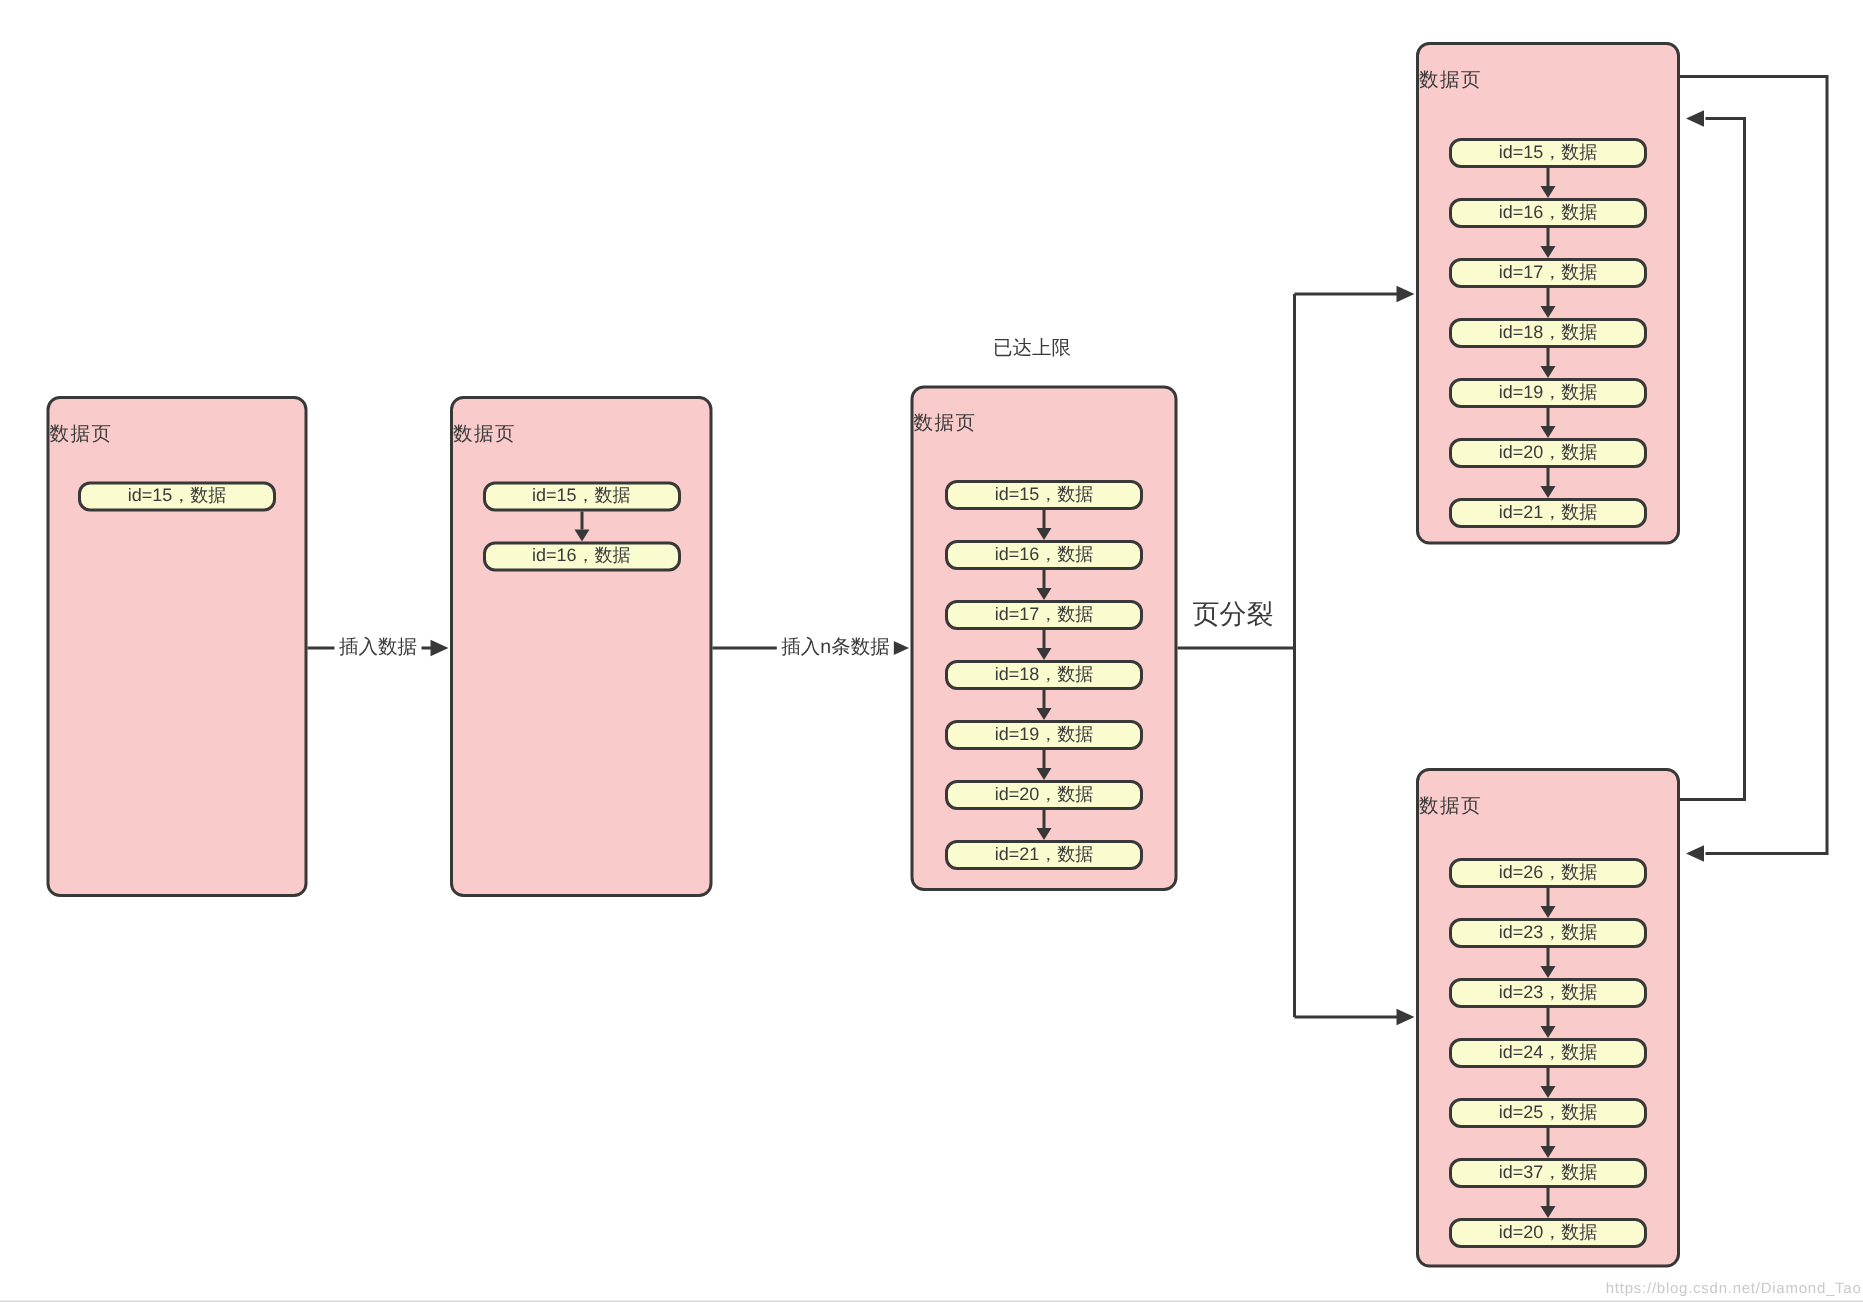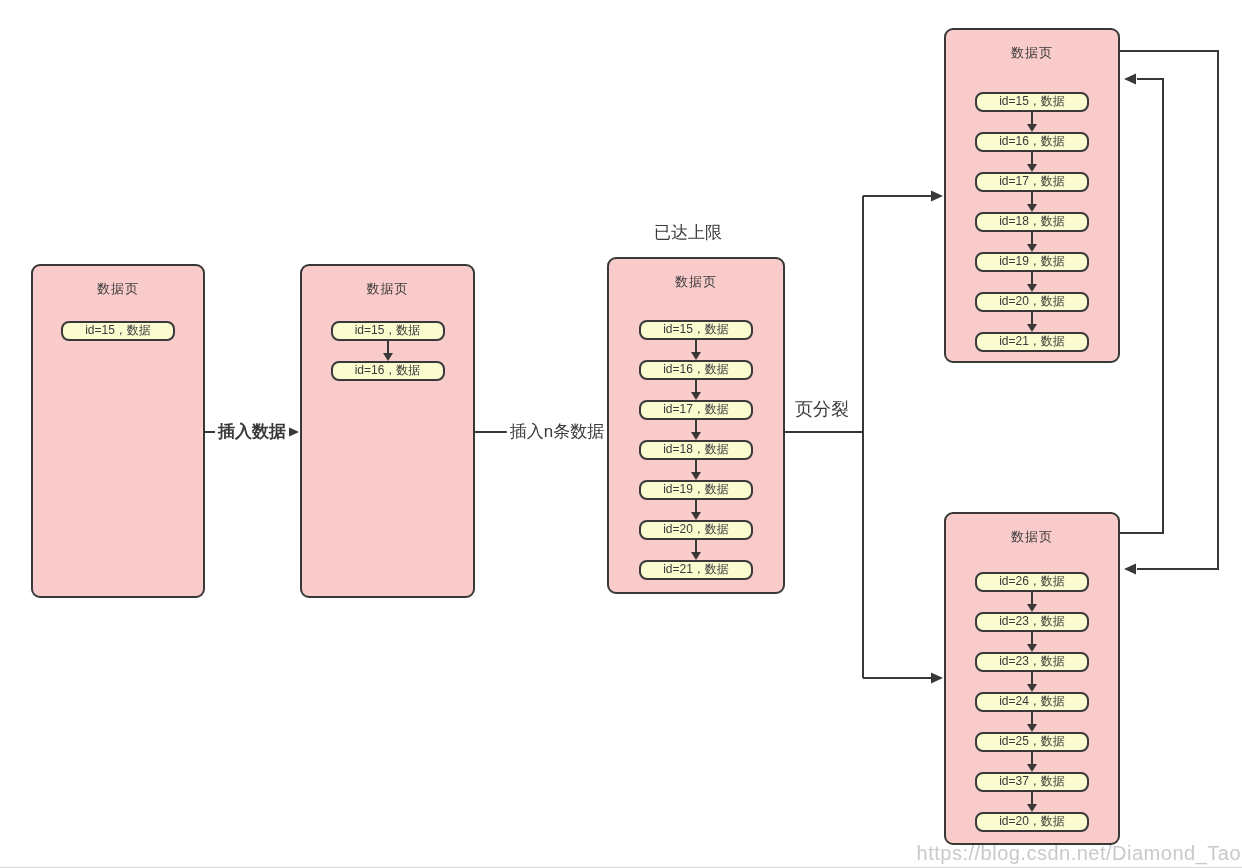--- a/index.html
+++ b/index.html
@@ -16,64 +16,64 @@
     border:2px solid var(--stroke,#383838);
     border-radius:9px;
   }
   .b1{left:31px;top:264px;width:174px;height:334px;}
   .b2{left:300px;top:264px;width:175px;height:334px;}
   .b3{left:607px;top:257px;width:178px;height:337px;}
   .b4{left:944px;top:28px;width:176px;height:335px;}
   .b5{left:944px;top:512px;width:176px;height:333px;}
 
   .page-title{
-    position:absolute;top:14px;left:0;width:100%;text-align:center;
+    position:absolute;top:14px;left:0;width:100%;text-align:left;
     font-size:13px;color:#3a3a3a;letter-spacing:1px;
   }
   .record-list{
     position:absolute;left:50%;transform:translateX(-50%);
     top:var(--rec-top,56px);
     display:flex;flex-direction:column;align-items:center;width:130px;
   }
   .b1 .record-list,.b2 .record-list{--rec-top:55px;}
   .b3 .record-list{--rec-top:61px;}
   .b4 .record-list{--rec-top:62px;}
   .b5 .record-list{--rec-top:58px;}
 
   .record{
-    box-sizing:border-box;width:114px;height:20px;flex:0 0 20px;
+    box-sizing:border-box;width:132px;height:20px;flex:0 0 20px;
     background:var(--record-fill,#fbfbd0);
     border:2px solid var(--stroke,#383838);
     border-radius:8px;
     font-size:12px;line-height:15px;text-align:center;color:#3a3a3a;
     white-space:nowrap;overflow:hidden;
   }
   .rec-arrow{
     height:20px;flex:0 0 20px;display:flex;flex-direction:column;align-items:center;
   }
   .rec-arrow .stem{width:2px;height:12px;background:var(--stroke,#383838);}
   .rec-arrow .head{
     width:0;height:0;
     border-left:5px solid transparent;border-right:5px solid transparent;
     border-top:8px solid var(--stroke,#383838);
   }
 
   .connector-label{
     position:absolute;z-index:3;transform:translate(-50%,-50%);
     background:#ffffff;padding:0 3px;white-space:nowrap;
-    font-size:17px;color:#3a3a3a;
-  }
-  .lbl-insert-one{left:252px;top:431px;font-weight:bold;}
+    font-size:13px;color:#3a3a3a;
+  }
+  .lbl-insert-one{left:252px;top:431px;}
   .lbl-insert-n{left:557px;top:431px;}
   .lbl-page-split{left:822px;top:409px;font-size:18px;}
   .lbl-limit{left:688px;top:232px;background:transparent;}
 
   .watermark{
     position:absolute;right:1px;bottom:2px;z-index:4;
-    font-size:20px;color:var(--watermark,#c9c9c9);letter-spacing:.5px;margin-left:28px;
+    font-size:10px;color:var(--watermark,#c9c9c9);letter-spacing:.5px;margin-left:28px;
   }
 </style>
 </head>
 <body>
 
 <div id="canvas">
 
   <svg class="connectors" width="1242" height="868" viewBox="0 0 1242 868">
     <g stroke="#383838" stroke-width="2" fill="none">
 

